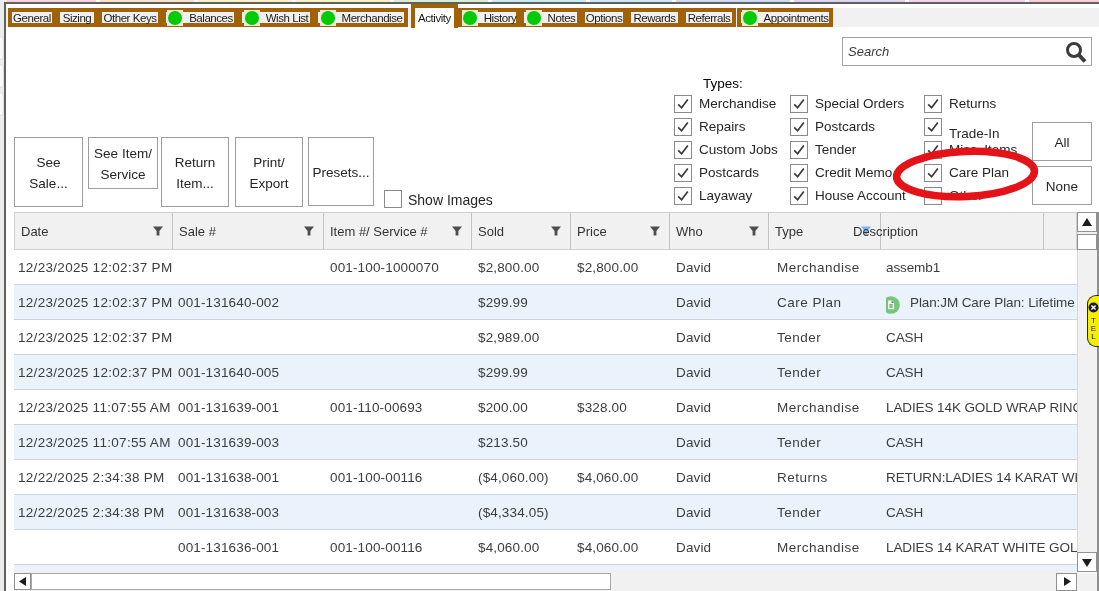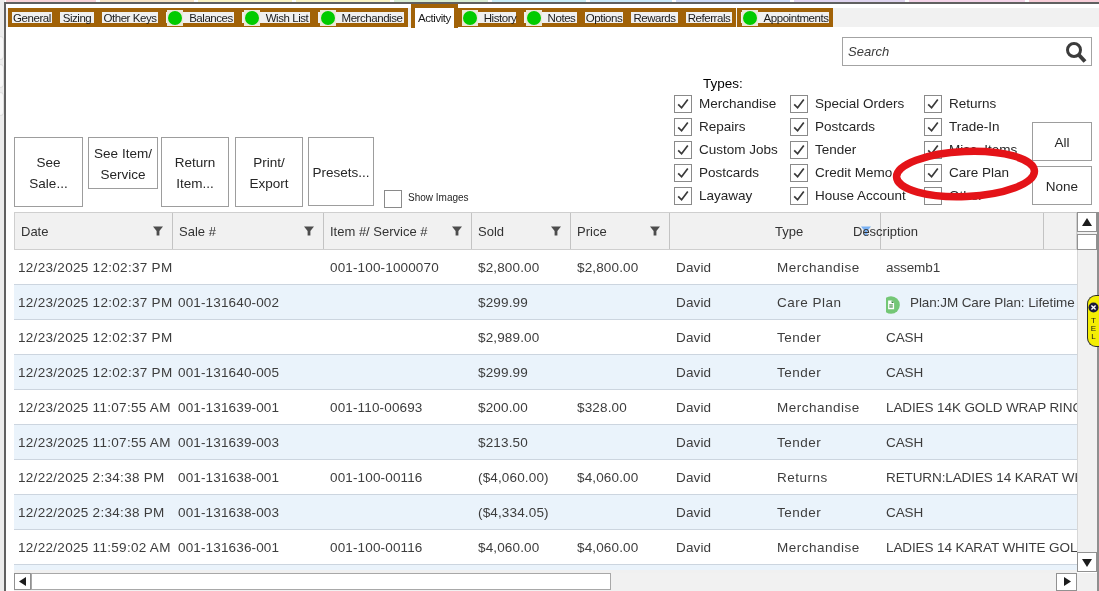--- a/index.html
+++ b/index.html
@@ -149,21 +149,21 @@
       <svg width="16" height="16" viewBox="0 0 16 16" style="position:absolute;left:0;top:0;">
         <polyline points="3.2,8.3 6.6,11.8 12.8,3.6" fill="none" stroke="#3a3a3a" stroke-width="1.7"></polyline>
       </svg>
     </div>
   <div class="cblab" style="left:949px;top:96px;">Returns</div>
   <div class="cb" style="left:924px;top:118px;">
       <svg width="16" height="16" viewBox="0 0 16 16" style="position:absolute;left:0;top:0;">
         <polyline points="3.2,8.3 6.6,11.8 12.8,3.6" fill="none" stroke="#3a3a3a" stroke-width="1.7"></polyline>
       </svg>
     </div>
-  <div class="cblab" style="left:949px;top:119px;">Trade-In</div>
+  <div class="cblab" style="left:949px;top:126px;">Trade-In</div>
   <div class="cb" style="left:924px;top:141px;">
       <svg width="16" height="16" viewBox="0 0 16 16" style="position:absolute;left:0;top:0;">
         <polyline points="3.2,8.3 6.6,11.8 12.8,3.6" fill="none" stroke="#3a3a3a" stroke-width="1.7"></polyline>
       </svg>
     </div>
   <div class="cblab" style="left:949px;top:142px;">Misc. Items</div>
   <div class="cb" style="left:924px;top:164px;">
       <svg width="16" height="16" viewBox="0 0 16 16" style="position:absolute;left:0;top:0;">
         <polyline points="3.2,8.3 6.6,11.8 12.8,3.6" fill="none" stroke="#3a3a3a" stroke-width="1.7"></polyline>
       </svg>
@@ -175,21 +175,21 @@
   <div class="btn" style="left:1032px;top:122px;width:60px;height:39px;">All</div>
   <div class="btn" style="left:1032px;top:166px;width:60px;height:39px;text-align:center;">None</div>
 
   <div class="btn" style="left:14px;top:137px;width:69px;height:70px;">See<br>Sale...</div>
   <div class="btn" style="left:88px;top:137px;width:70px;height:52px;">See Item/<br>Service</div>
   <div class="btn" style="left:161px;top:137px;width:68px;height:70px;">Return<br>Item...</div>
   <div class="btn" style="left:235px;top:137px;width:68px;height:70px;">Print/<br>Export</div>
   <div class="btn" style="left:308px;top:137px;width:66px;height:69px;">Presets...</div>
 
   <div class="cb" style="left:384px;top:190px;"></div>
-  <div class="cblab" style="left:408px;top:192px;font-size:10px;">Show Images</div>
+  <div class="cblab" style="left:408px;top:192px;font-size:14px;">Show Images</div>
 
   <div class="abs" style="left:14px;top:212px;width:1063px;height:38px;background:#f1f1f1;border:1px solid #cfcfcf;box-sizing:border-box;">
   <div class="hcell" style="left:0px;width:158px;">
         <span class="hlab">Date</span>
         <svg width="12" height="12" viewBox="0 0 12 12" style="position:absolute;top:50%;margin-top:-6px;left:137px;">
           <path d="M1 1.5 H11 L7.4 6 V10.5 L4.6 10.5 V6 Z" fill="#4d4d4d"></path>
         </svg>
       </div>
   <div class="hcell" style="left:158px;width:151px;">
         <span class="hlab">Sale #</span>
@@ -204,20 +204,26 @@
         </svg>
       </div>
   <div class="hcell" style="left:457px;width:99px;">
         <span class="hlab">Sold</span>
         <svg width="12" height="12" viewBox="0 0 12 12" style="position:absolute;top:50%;margin-top:-6px;left:78px;">
           <path d="M1 1.5 H11 L7.4 6 V10.5 L4.6 10.5 V6 Z" fill="#4d4d4d"></path>
         </svg>
       </div>
   <div class="hcell" style="left:556px;width:99px;">
         <span class="hlab">Price</span>
+        <svg width="12" height="12" viewBox="0 0 12 12" style="position:absolute;top:50%;margin-top:-6px;left:78px;">
+          <path d="M1 1.5 H11 L7.4 6 V10.5 L4.6 10.5 V6 Z" fill="#4d4d4d"></path>
+        </svg>
+      </div>
+  <div class="hcell" style="left:655px;width:99px;">
+        <span class="hlab">Who</span>
         <svg width="12" height="12" viewBox="0 0 12 12" style="position:absolute;top:50%;margin-top:-6px;left:78px;">
           <path d="M1 1.5 H11 L7.4 6 V10.5 L4.6 10.5 V6 Z" fill="#4d4d4d"></path>
         </svg>
       </div>
   <div class="hcell" style="left:754px;width:112px;">
         <span class="hlab">Type</span>
         <svg width="12" height="12" viewBox="0 0 12 12" style="position:absolute;top:50%;margin-top:-6px;left:91px;">
           <path d="M1 1.5 H11 L7.4 6 V10.5 L4.6 10.5 V6 Z" fill="#79b1f4"></path>
         </svg>
       </div>
@@ -294,21 +300,20 @@
   </div>
   <div class="row" style="top:245px;background:#eaf3fb;border-bottom:1px solid #ccd5df;box-sizing:border-box;">
   <div class="cell" style="left:4px;width:154px;letter-spacing:0.3px;">12/22/2025 2:34:38 PM</div>
   <div class="cell" style="left:164px;width:145px;letter-spacing:0.15px;">001-131638-003</div>
   <div class="cell" style="left:464px;width:92px;letter-spacing:0.15px;">($4,334.05)</div>
   <div class="cell" style="left:662px;width:92px;letter-spacing:0.15px;">David</div>
   <div class="cell" style="left:763px;width:103px;letter-spacing:0.5px;">Tender</div>
   <div class="cell" style="left:872px;width:191px;letter-spacing:-0.1px;">CASH</div>
   </div>
   <div class="row" style="top:280px;background:#ffffff;border-bottom:1px solid #ccd5df;box-sizing:border-box;">
-  <div class="cell" style="left:4px;width:154px;letter-spacing:0.3px;">12/22/2025 11:59:02 AM</div>
   <div class="cell" style="left:164px;width:145px;letter-spacing:0.15px;">001-131636-001</div>
   <div class="cell" style="left:316px;width:141px;letter-spacing:0.15px;">001-100-00116</div>
   <div class="cell" style="left:464px;width:92px;letter-spacing:0.15px;">$4,060.00</div>
   <div class="cell" style="left:563px;width:92px;letter-spacing:0.15px;">$4,060.00</div>
   <div class="cell" style="left:662px;width:92px;letter-spacing:0.15px;">David</div>
   <div class="cell" style="left:763px;width:103px;letter-spacing:0.5px;">Merchandise</div>
   <div class="cell" style="left:872px;width:191px;letter-spacing:-0.1px;">LADIES 14 KARAT WHITE GOLD ENGAG</div>
   </div>
   <div class="row" style="top:315px;height:5px;background:#eaf3fb;"></div>
   </div>

